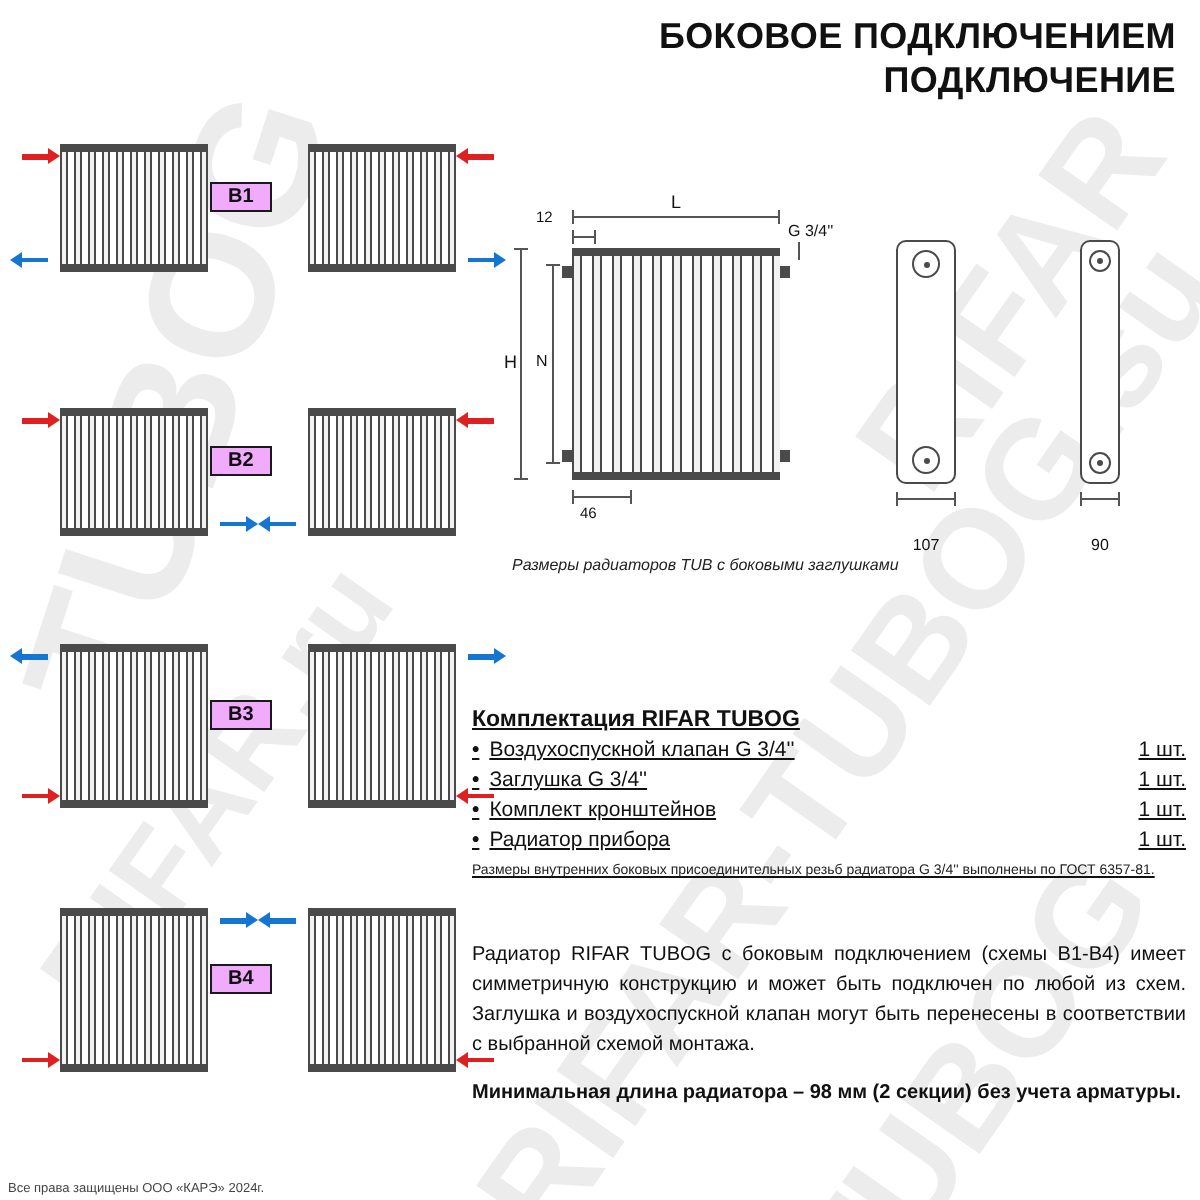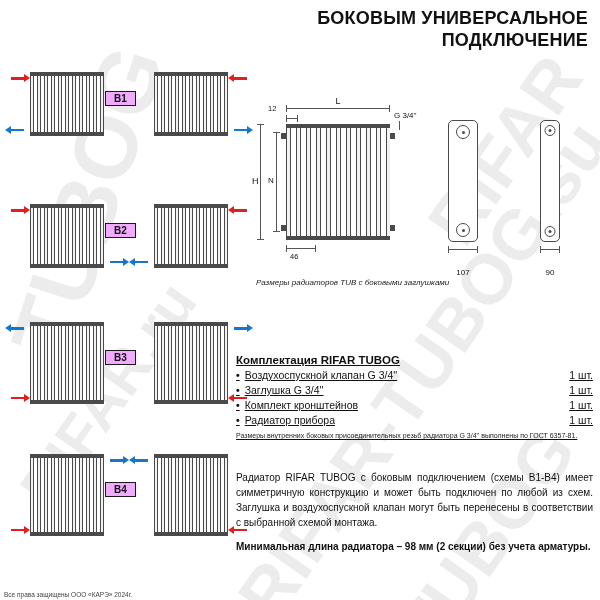--- a/index.html
+++ b/index.html
@@ -95,21 +95,21 @@
 
 <div class="page">
 
   <div class="wm wm1">TUBOG</div>
   <div class="wm wm2">RIFAR.ru</div>
   <div class="wm wm3">RIFAR-TUBOG.su</div>
   <div class="wm wm4">RIFAR</div>
   <div class="wm wm5">TUBOG</div>
 
   <div class="title">
-    <div>БОКОВЫМ УНИВЕРСАЛЬНОЕ</div>
+    <div>БОКОВОЕ ПОДКЛЮЧЕНИЕМ</div>
     <div>ПОДКЛЮЧЕНИЕ</div>
   </div>
 
   <div class="scheme-row" style="top:46px">
     <div class="rad-wrap" style="left:22px">
       <div class="radiator"></div>
       <div class="arrow red right a-tl"></div>
       <div class="arrow blue left a-bl"></div>
     </div>
     <div class="scheme-label lbl-mid">B1</div>

